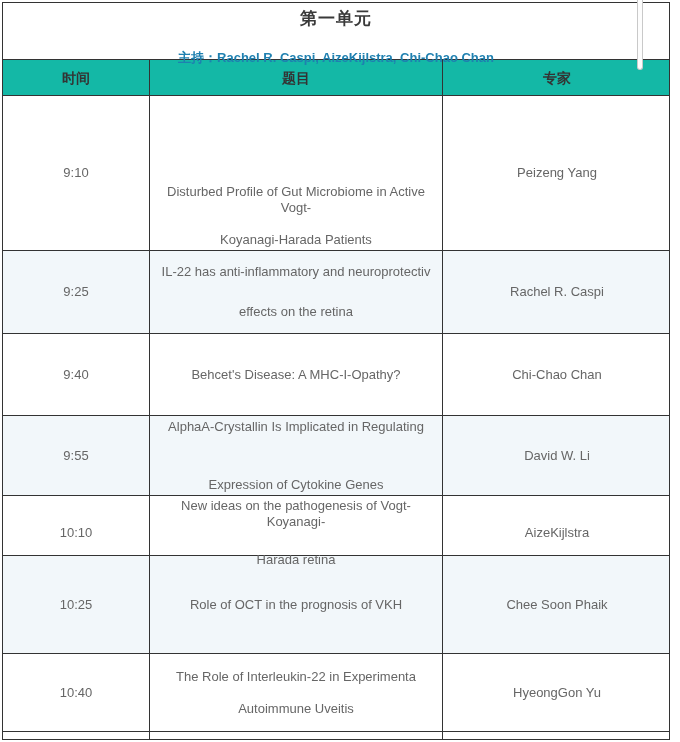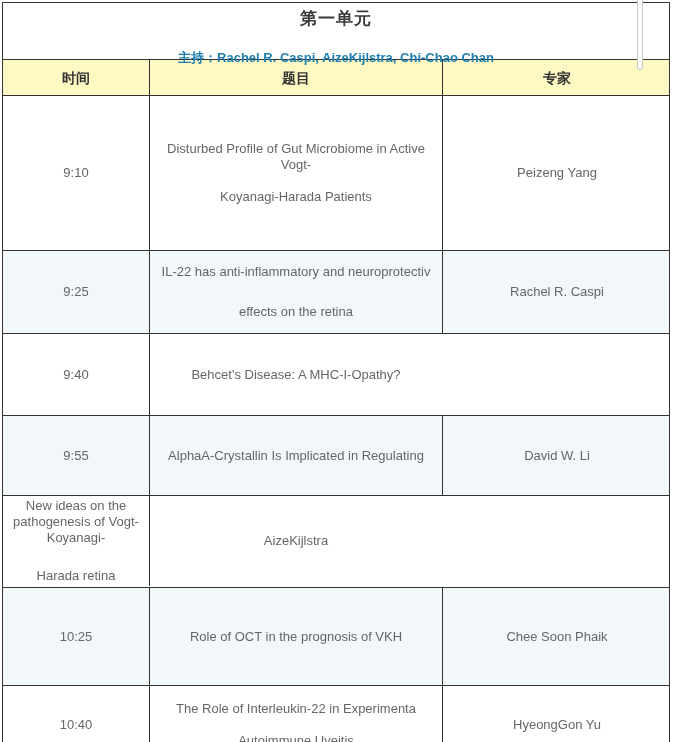--- a/index.html
+++ b/index.html
@@ -46,37 +46,37 @@
     box-sizing: border-box;
     display: flex; flex-direction: column;
     align-items: center; justify-content: center;
     text-align: center;
     font-size: 13px; color: #666;
     line-height: 16px;
     padding: 2px 6px;
   }
   .cell + .cell { border-left: 1px solid #333; }
 
-  .header-row { height: 36px; background: #fef9c3; }
+  .header-row { height: 36px; background: #14b8a6; }
   .header-row .cell { font-size: 14px; font-weight: bold; color: #333; }
 
   .alt { background: #f2f7fa; }
 
   .r1 { height: 155px; }
   .r2 { height: 83px; }
   .r3 { height: 82px; }
   .r4 { height: 80px; }
   .r5 { height: 60px; }
-  .r6 { height: 98px; margin-top: 32px; }
+  .r6 { height: 98px; }
   .r7 { height: 78px; }
   .r-partial { height: 8px; }
   .r-partial .cell { padding: 0; }
 
   
-  .gap-16 .title-cell { gap: 16px; }
+  .gap-16 .title-cell { gap: 16px; justify-content: flex-end; }
   .gap-36 .title-cell { gap: 24px; }
   .gap-30 .title-cell { gap: 42px; }
   .gap-6  .title-cell { gap: 22px; }
   .gap-28 .title-cell { gap: 16px; }
 
   
   .scrollbar-thumb {
     position: absolute; right: 1px; top: 0;
     width: 6px; height: 70px;
     background: #fdfdfd;
@@ -120,31 +120,34 @@
         <div>effects on the retina</div>
       </div>
       <div class="cell">Rachel R. Caspi</div>
     </div>
 
     <div class="grid-row r3">
       <div class="cell">9:40</div>
       <div class="cell title-cell">
         <div>Behcet's Disease: A MHC-I-Opathy?</div>
       </div>
+      <div class="cell">Chi-Chao Chan</div>
     </div>
 
     <div class="grid-row r4 alt gap-30">
       <div class="cell">9:55</div>
       <div class="cell title-cell">
         <div>AlphaA-Crystallin Is Implicated in Regulating</div>
+        <div>Expression of Cytokine Genes</div>
       </div>
       <div class="cell">David W. Li</div>
     </div>
 
     <div class="grid-row r5 gap-6">
+      <div class="cell">10:10</div>
       <div class="cell title-cell">
         <div>New ideas on the pathogenesis of Vogt-Koyanagi-</div>
         <div>Harada retina</div>
       </div>
       <div class="cell">AizeKijlstra</div>
     </div>
 
     <div class="grid-row r6 alt">
       <div class="cell">10:25</div>
       <div class="cell title-cell">

